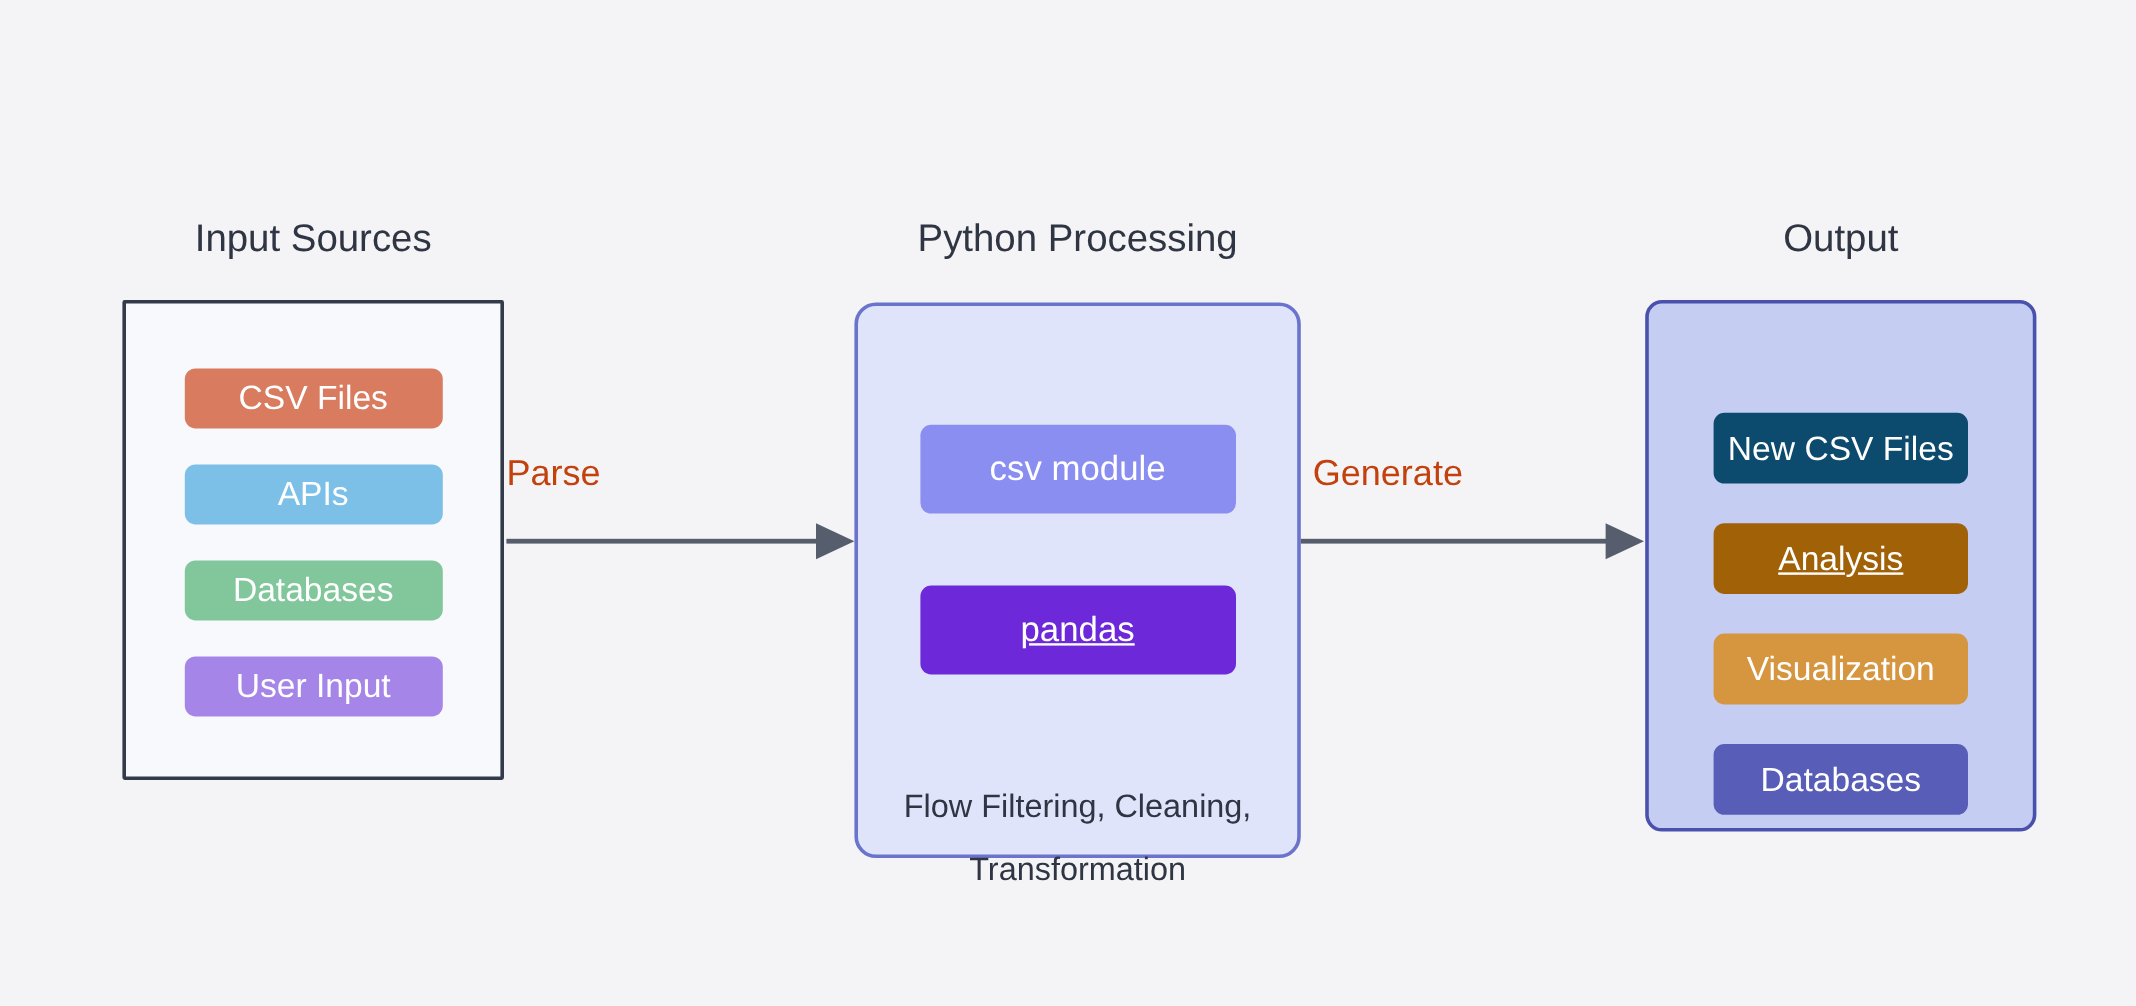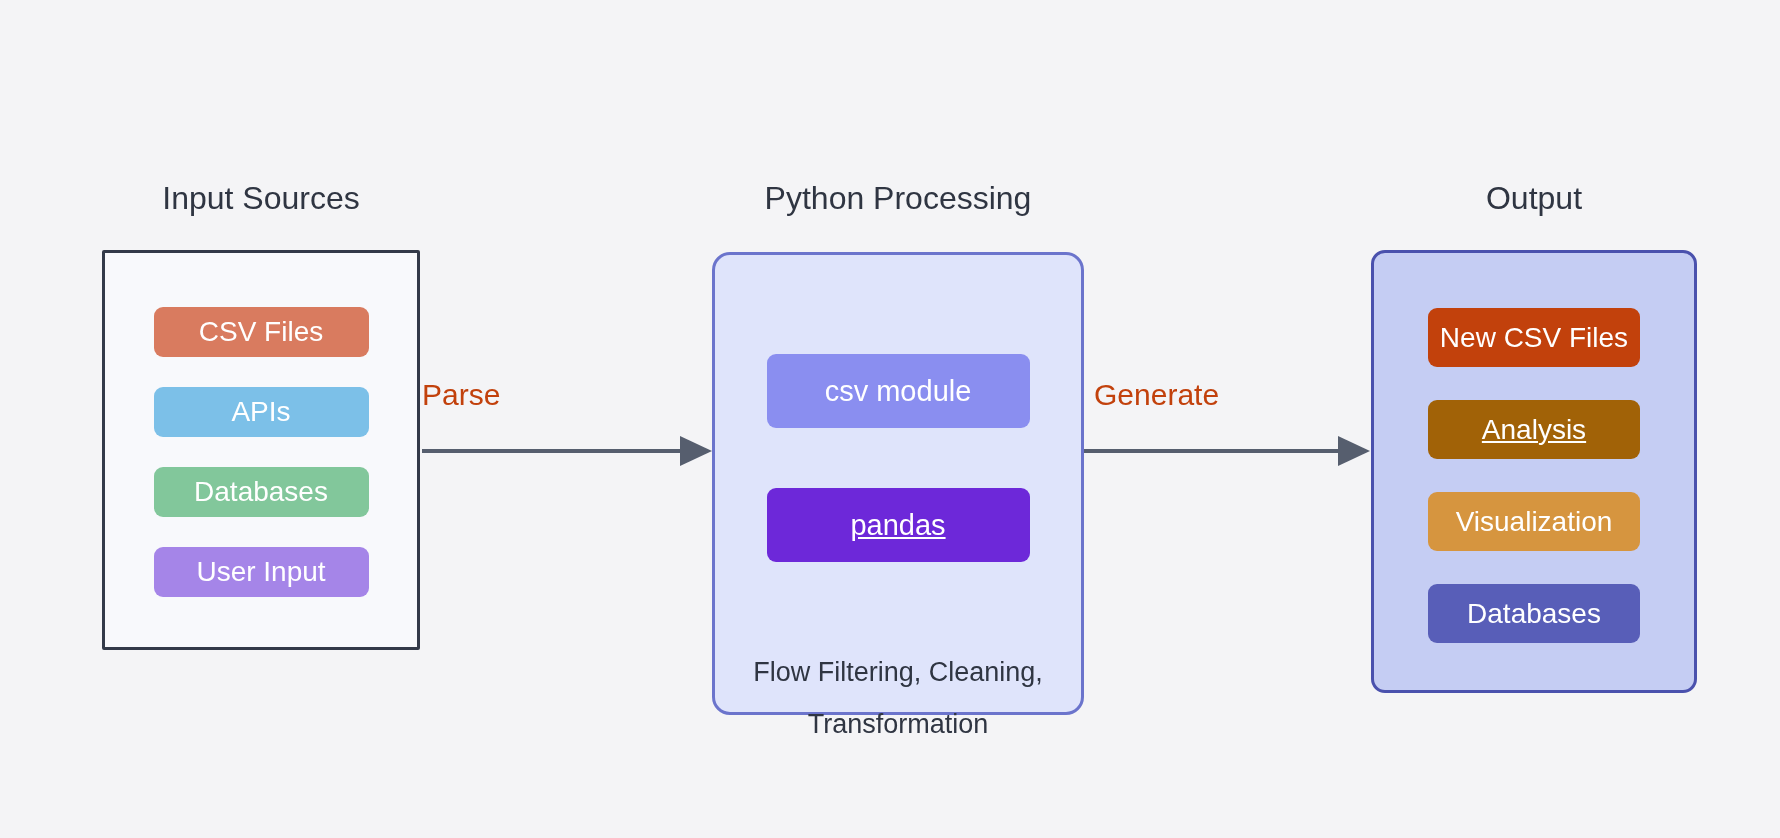--- a/index.html
+++ b/index.html
@@ -65,21 +65,21 @@
   <div class="group-box" id="box-processing">
     <div class="pill pill-processing" style="background: rgb(138, 142, 240);">csv module</div>
     <div class="pill pill-processing" style="background: #6d28d9; text-decoration: underline;">pandas</div>
     <div class="note">
       <div>Flow Filtering, Cleaning,</div>
       <div>Transformation</div>
     </div>
   </div>
 
   <div class="group-box" id="box-output">
-    <div class="pill pill-output" style="background: #c2410c;">New CSV Files</div>
+    <div class="pill pill-output" style="background: #0c4a6e; margin-top: 36px;">New CSV Files</div>
     <div class="pill pill-output" style="background: #a16207; text-decoration: underline;">Analysis</div>
     <div class="pill pill-output" style="background: rgb(214, 149, 63);">Visualization</div>
     <div class="pill pill-output" style="background: rgb(88, 94, 184);">Databases</div>
   </div>
 
   <div class="edge-label" id="parse-label">Parse</div>
   <div class="edge-line" id="parse-line"></div>
   <div class="arrowhead" id="parse-head"></div>
 
   <div class="edge-label" id="generate-label">Generate</div>

